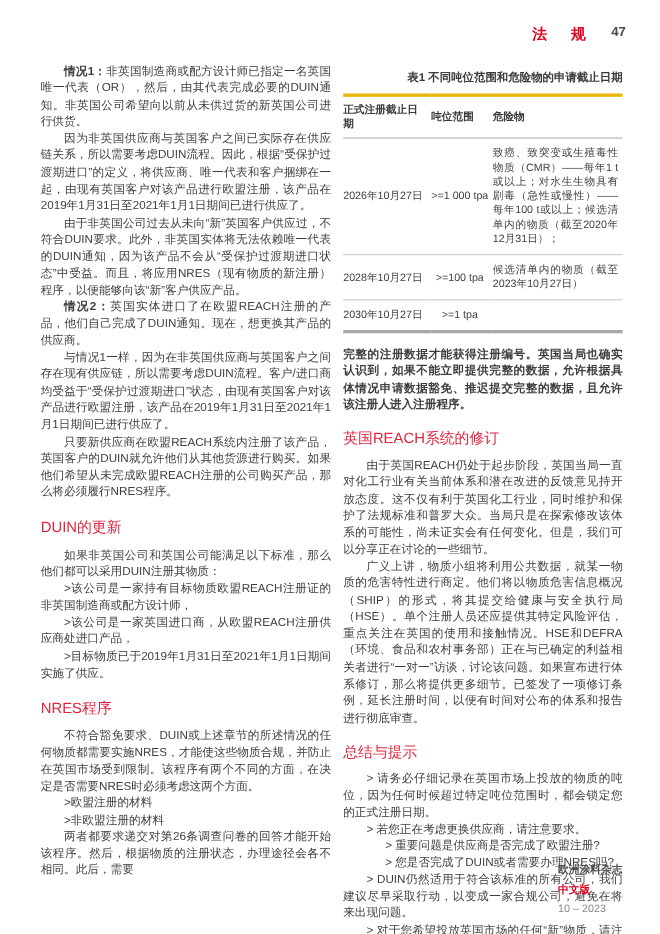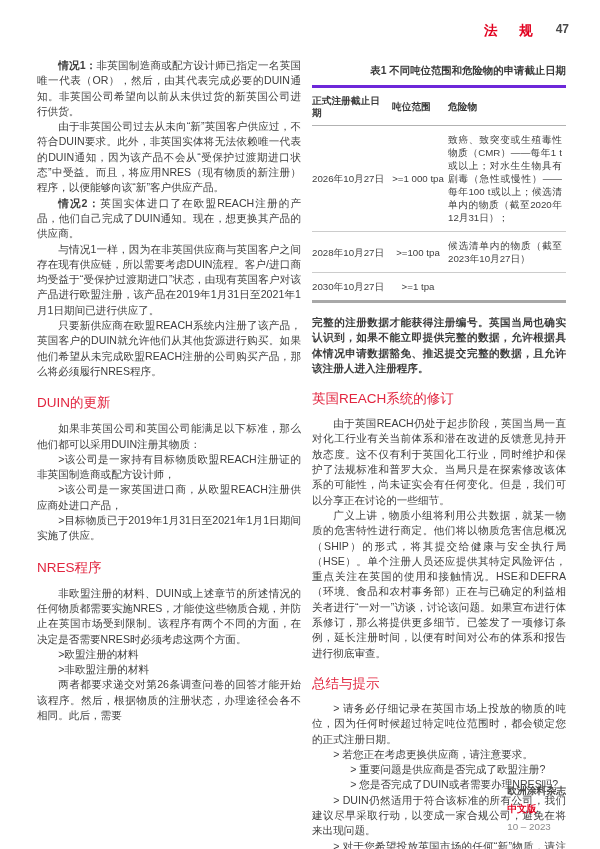--- a/index.html
+++ b/index.html
@@ -21,21 +21,21 @@
   .col-right { width:254px; margin-top:6px; }
 
   p.body { font-size:10.6px; line-height:15.3px; text-align:justify; color:#3e3e3e; }
   .ind { text-indent:2em; }
   .ind35 { text-indent:3.6em; }
   h2.red { color:#e2253f; font-size:13.5px; font-weight:normal; margin:15px 0 9px; }
   .col-right h2.red { margin:14px 0 8px; }
 
   
   .tbl-title { font-size:10.4px; font-weight:bold; color:#3a3a3a; margin-bottom:7px;text-align:right; }
-  table.tbl { width:100%; border-collapse:collapse; border-top:3px solid #6d28d9; border-bottom:3px solid #a8a8a8; }
+  table.tbl { width:100%; border-collapse:collapse; border-top:3px solid #eab308; border-bottom:3px solid #a8a8a8; }
   table.tbl th {
     text-align:left; font-size:9.7px; line-height:12px; color:#3a3a3a;
     padding:7px 4px 6px 0; border-bottom:1px solid #b2b2b2; vertical-align:middle; font-weight:bold;
   }
   table.tbl td {
     font-size:9.7px; line-height:13px; color:#3f3f3f;
     padding:7px 4px 7px 0; border-bottom:1px solid #cccccc; vertical-align:middle;
   }
   table.tbl tr:last-child td { border-bottom:none; }
   .c-date { width:80px; }
@@ -57,33 +57,34 @@
 
   <div class="pagehead">
     <span class="section-label">法 规</span>
     <span class="page-number">47</span>
   </div>
 
   <div class="cols">
 
     <div class="col-left">
       <p class="body ind"><b>情况1：</b><span>非英国制造商或配方设计师已指定一名英国唯一代表（OR），然后，由其代表完成必要的DUIN通知。非英国公司希望向以前从未供过货的新英国公司进行供货。</span></p>
+      <p class="body ind">因为非英国供应商与英国客户之间已实际存在供应链关系，所以需要考虑DUIN流程。因此，根据“受保护过渡期进口”的定义，将供应商、唯一代表和客户捆绑在一起，由现有英国客户对该产品进行欧盟注册，该产品在2019年1月31日至2021年1月1日期间已进行供应了。</p>
       <p class="body ind">由于非英国公司过去从未向“新”英国客户供应过，不符合DUIN要求。此外，非英国实体将无法依赖唯一代表的DUIN通知，因为该产品不会从“受保护过渡期进口状态”中受益。而且，将应用NRES（现有物质的新注册）程序，以便能够向该“新”客户供应产品。</p>
       <p class="body ind"><b>情况2：</b><span>英国实体进口了在欧盟REACH注册的产品，他们自己完成了DUIN通知。现在，想更换其产品的供应商。</span></p>
       <p class="body ind">与情况1一样，因为在非英国供应商与英国客户之间存在现有供应链，所以需要考虑DUIN流程。客户/进口商均受益于“受保护过渡期进口”状态，由现有英国客户对该产品进行欧盟注册，该产品在2019年1月31日至2021年1月1日期间已进行供应了。</p>
       <p class="body ind">只要新供应商在欧盟REACH系统内注册了该产品，英国客户的DUIN就允许他们从其他货源进行购买。如果他们希望从未完成欧盟REACH注册的公司购买产品，那么将必须履行NRES程序。</p>
 
       <h2 class="red">DUIN的更新</h2>
       <p class="body ind">如果非英国公司和英国公司能满足以下标准，那么他们都可以采用DUIN注册其物质：</p>
       <p class="body ind">&gt;该公司是一家持有目标物质欧盟REACH注册证的非英国制造商或配方设计师，</p>
       <p class="body ind">&gt;该公司是一家英国进口商，从欧盟REACH注册供应商处进口产品，</p>
       <p class="body ind">&gt;目标物质已于2019年1月31日至2021年1月1日期间实施了供应。</p>
 
       <h2 class="red">NRES程序</h2>
-      <p class="body ind">非欧盟注册的材料、DUIN或上述章节的所述情况的任何物质都需要实施NRES，才能使这些物质合规，并防止在英国市场受到限制。该程序有两个不同的方面，在决定是否需要NRES时必须考虑这两个方面。</p>
+      <p class="body ind">不符合豁免要求、DUIN或上述章节的所述情况的任何物质都需要实施NRES，才能使这些物质合规，并防止在英国市场受到限制。该程序有两个不同的方面，在决定是否需要NRES时必须考虑这两个方面。</p>
       <p class="body ind">&gt;欧盟注册的材料</p>
       <p class="body ind">&gt;非欧盟注册的材料</p>
       <p class="body ind">两者都要求递交对第26条调查问卷的回答才能开始该程序。然后，根据物质的注册状态，办理途径会各不相同。此后，需要</p>
     </div>
 
     <div class="col-right">
       <div class="tbl-title">表1 不同吨位范围和危险物的申请截止日期</div>
       <table class="tbl">
         <thead>
           <tr>

